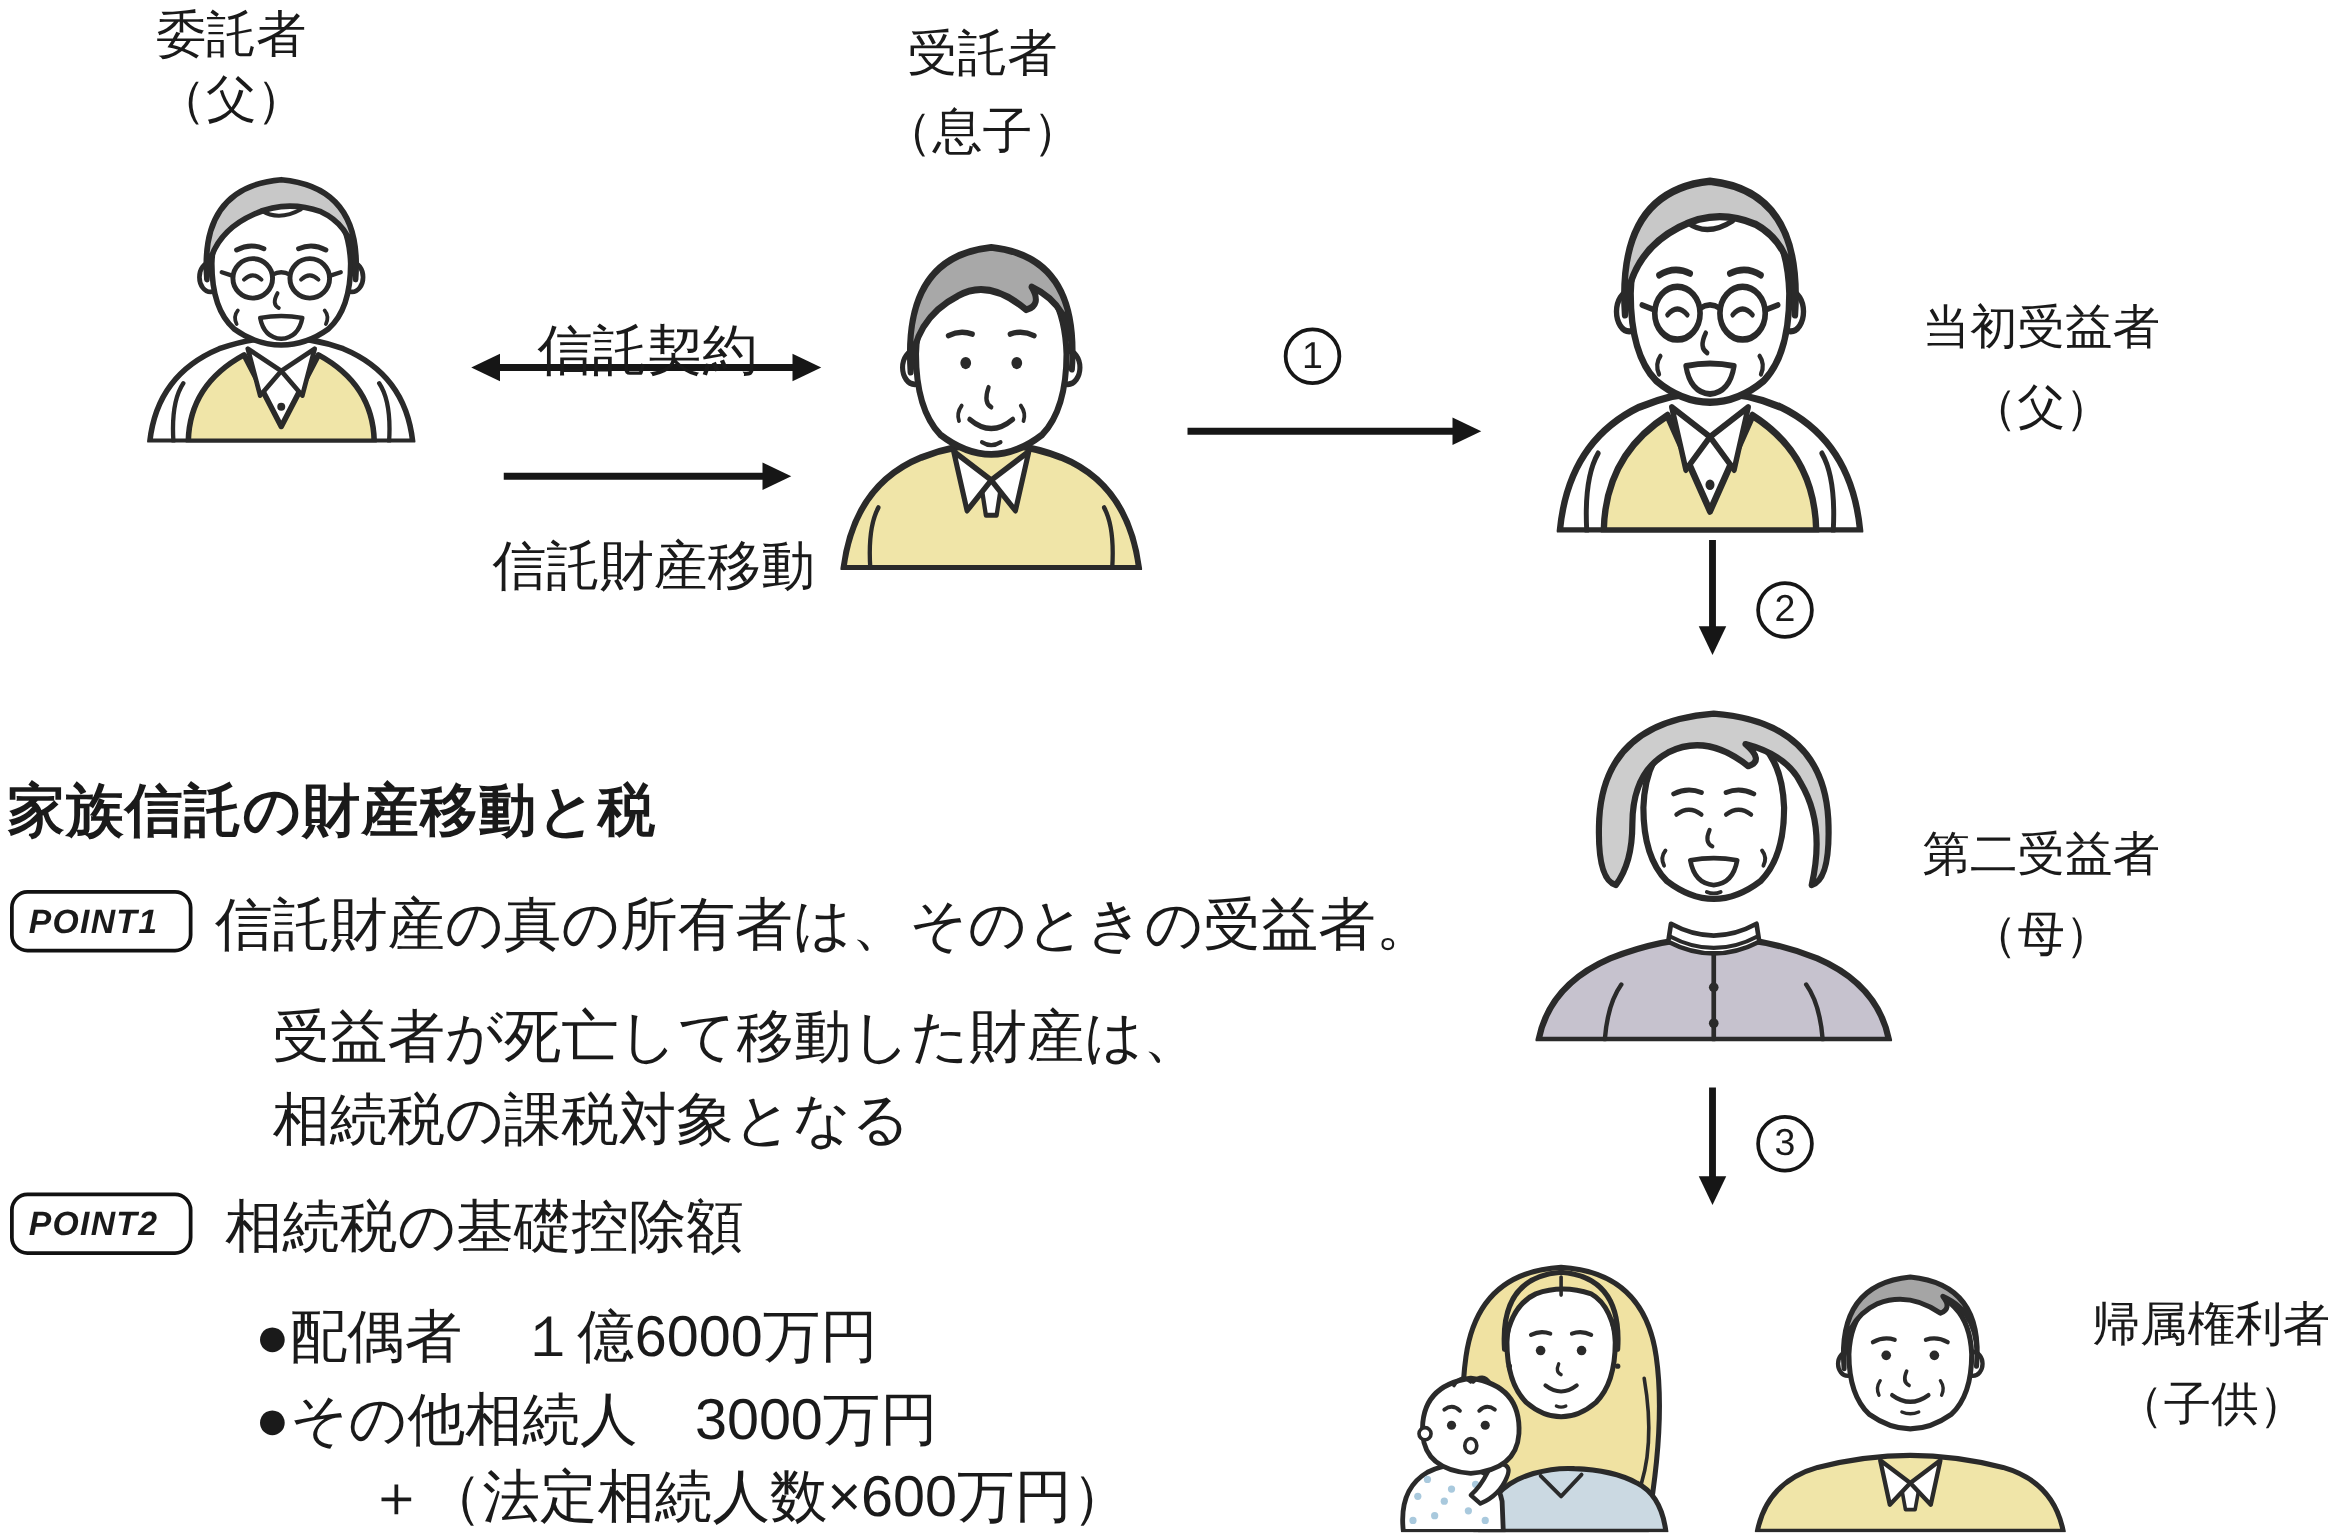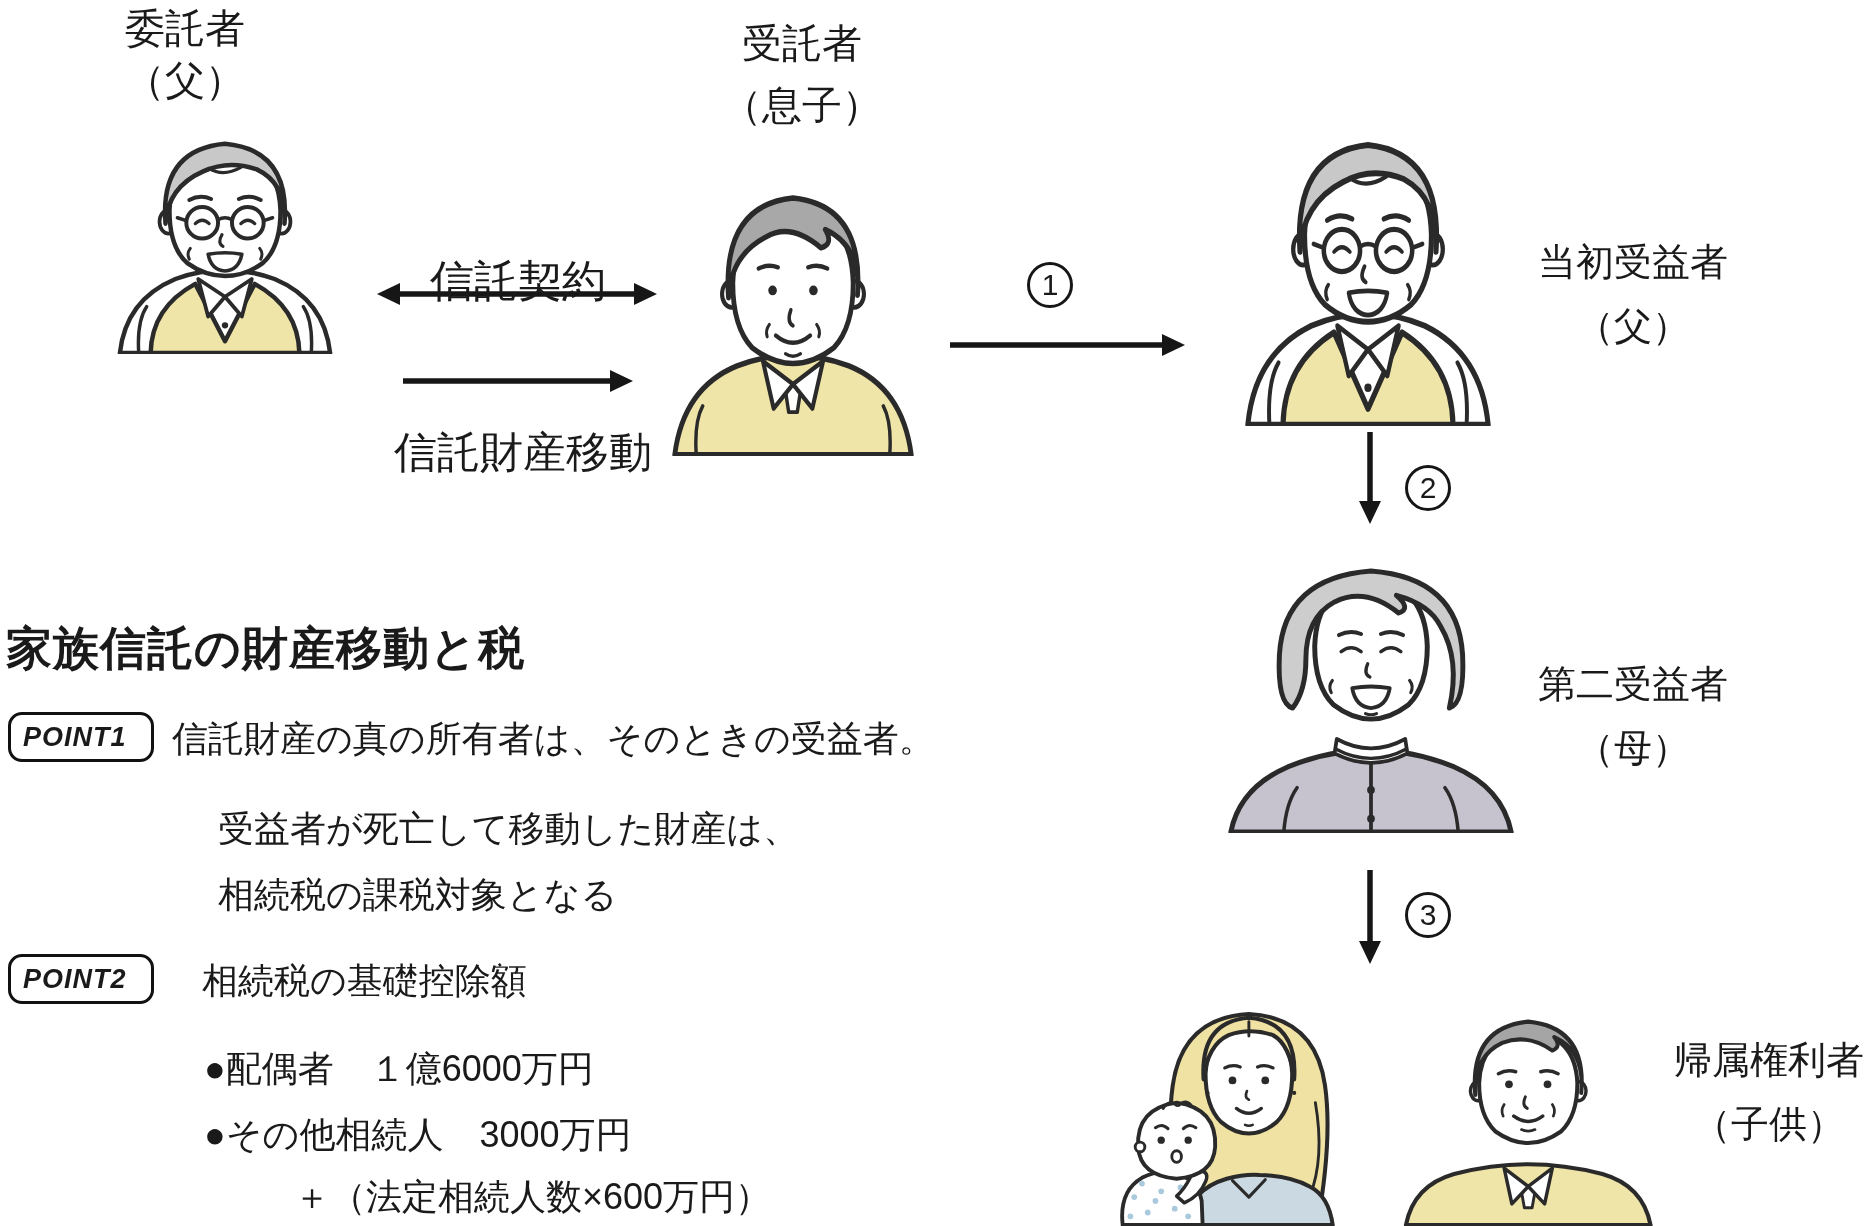--- a/index.html
+++ b/index.html
@@ -18,21 +18,21 @@
     color:#1a1a1a;
     white-space:nowrap;
   }
   .name-label{font-size:40px;line-height:52px;}
   .name-label-wide{font-size:40px;line-height:62px;}
   .chain-label{font-size:38px;line-height:64px;}
   .arrow-caption{font-size:44px;line-height:46px;margin-top:48px;}
   .section-title{
     font-size:46px;font-weight:900;letter-spacing:1px;white-space:nowrap;margin-top:22px;
   }
-  .body-line{font-size:36px;line-height:50px;white-space:nowrap;padding-left:32px;}
+  .body-line{font-size:46px;line-height:50px;white-space:nowrap;padding-left:32px;}
   .point-badge{
     display:inline-block;
     border:3.5px solid #111;
     border-radius:14px;
     padding:7px 24px 6px 12px;
     font-size:27px;
     font-style:italic;
     font-weight:800;
     letter-spacing:1px;
     white-space:nowrap;
@@ -221,21 +221,21 @@
     <div>委託者</div>
     <div>（父）</div>
   </div>
   <svg class="abs figure" style="left:106px;top:122px" width="238" height="232" viewBox="0 0 240 235" preserveAspectRatio="none">
       <use href="#fig-father"></use>
     </svg>
 
   <div class="abs jp-label arrow-caption" style="left:368px;top:210px;width:300px">信託契約</div>
   <div class="abs jp-label" style="left:373px;top:424px;width:300px;font-size:43px">信託財産移動</div>
 
-  <div class="abs jp-label name-label-wide" style="left:652px;top:12px;width:300px">
+  <div class="abs jp-label name-label-wide" style="left:636px;top:12px;width:300px">
     <div>受託者</div>
     <div>（息子）</div>
   </div>
   <svg class="abs figure" style="left:664px;top:176px" width="258" height="280" viewBox="0 0 240 230" preserveAspectRatio="none">
       <use href="#fig-son"></use>
     </svg>
 
   <div class="abs circled-num" style="left:1027px;top:262px">1</div>
 
   <svg class="abs figure" style="left:1232px;top:116px" width="272" height="310" viewBox="0 0 240 235" preserveAspectRatio="none">
@@ -267,18 +267,18 @@
   </div>
 
   <div class="abs section-title" style="left:6px;top:596px">家族信託の財産移動と税</div>
 
   <div class="abs point-badge" style="left:8px;top:712px">POINT1</div>
   <div class="abs body-line" style="left:140px;top:714px">信託財産の真の所有者は、そのときの受益者。</div>
   <div class="abs body-line" style="left:186px;top:804px">受益者が死亡して移動した財産は、</div>
   <div class="abs body-line" style="left:186px;top:870px">相続税の課税対象となる</div>
 
   <div class="abs point-badge" style="left:8px;top:954px">POINT2</div>
-  <div class="abs body-line" style="left:170px;top:956px">相続税の基礎控除額</div>
+  <div class="abs body-line" style="left:148px;top:956px">相続税の基礎控除額</div>
   <div class="abs body-line" style="left:172px;top:1044px">●配偶者　１億6000万円</div>
   <div class="abs body-line" style="left:172px;top:1110px">●その他相続人　3000万円</div>
   <div class="abs body-line" style="left:262px;top:1172px">＋（法定相続人数×600万円）</div>
 
 </div>
 
 </body></html>

